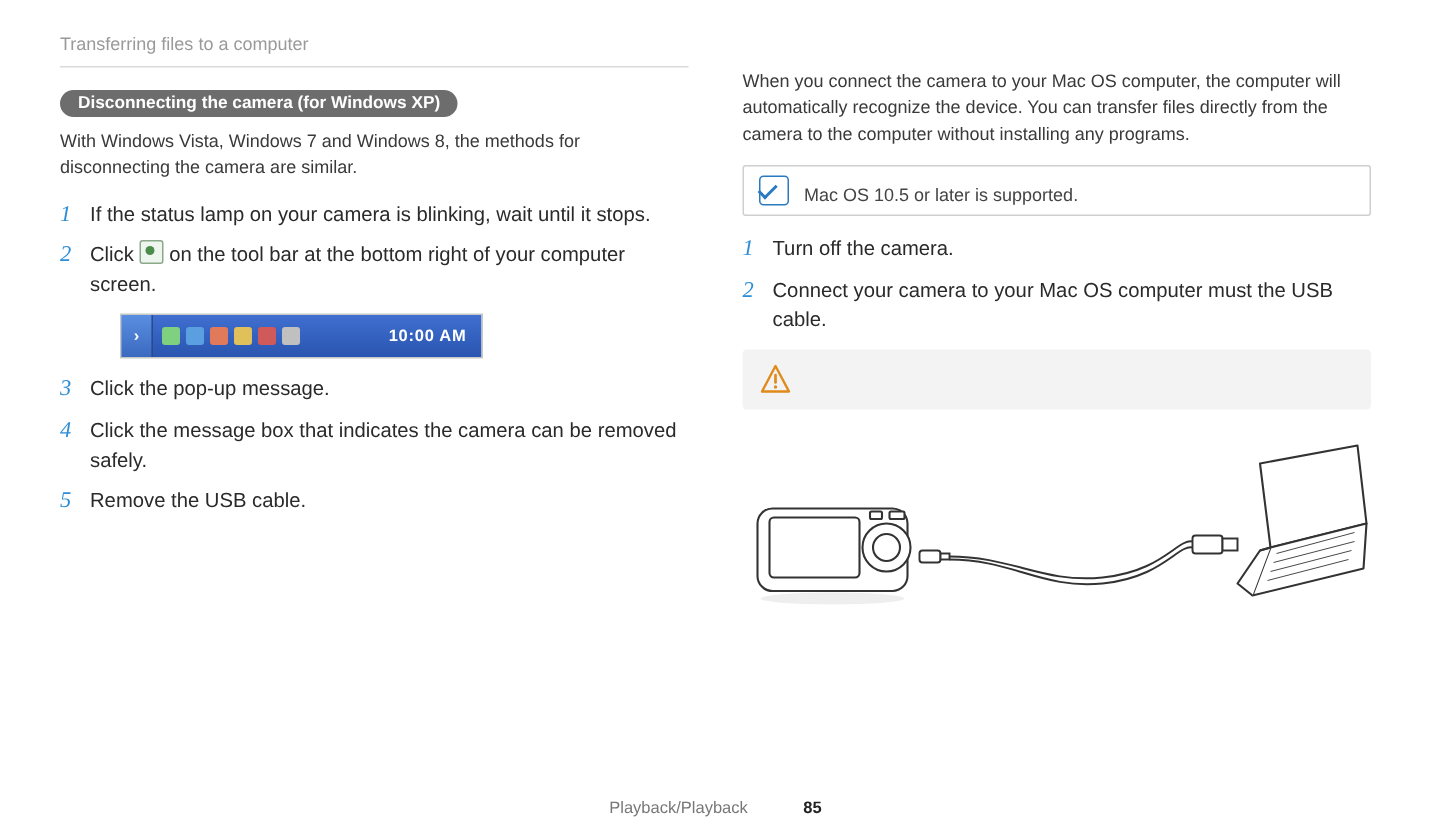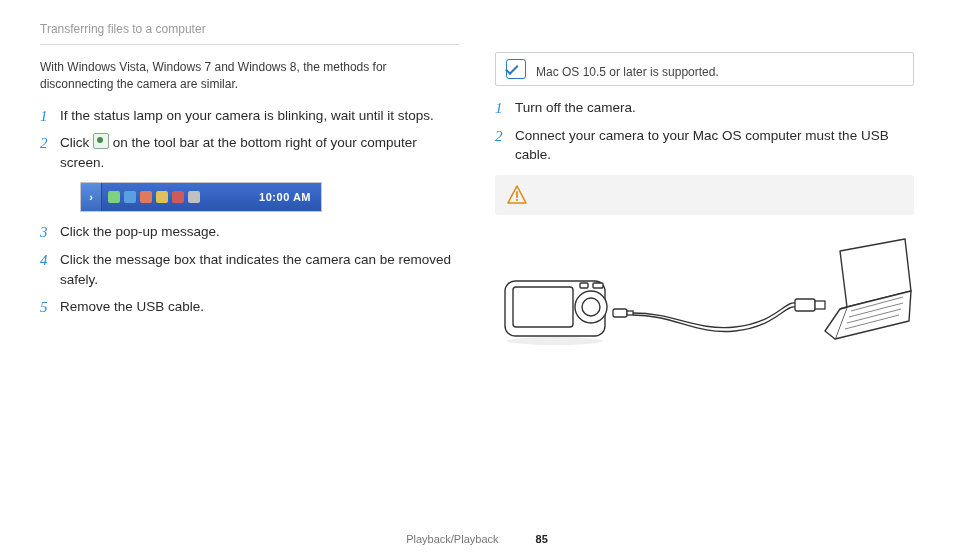--- a/index.html
+++ b/index.html
@@ -202,20 +202,21 @@
 </style>
 </head>
 <body>
 
 <div class="page">
 
   <div class="col">
     <div class="running-head">Transferring files to a computer</div>
     <hr class="hr">
 
+    <div class="pill">Disconnecting the camera (for Windows XP)</div>
     <div class="intro">With Windows Vista, Windows 7 and Windows 8, the methods for disconnecting the camera are similar.</div>
 
     <ol class="steps">
       <li>If the status lamp on your camera is blinking, wait until it stops.</li>
       <li>
         <span>Click </span><span class="icon-tray"></span><span> on the tool bar at the bottom right of your computer screen.</span>
         <div class="taskbar">
           <div class="chev">›</div>
           <div class="icons">
             <div class="ti" style="background:#7fd07f"></div>
@@ -229,20 +230,21 @@
         </div>
       </li>
       <li>Click the pop-up message.</li>
       <li>Click the message box that indicates the camera can be removed safely.</li>
       <li>Remove the USB cable.</li>
     </ol>
   </div>
 
   <div class="col">
     <div style="height:20px"></div>
+    <div class="intro">When you connect the camera to your Mac OS computer, the computer will automatically recognize the device. You can transfer files directly from the camera to the computer without installing any programs.</div>
 
     <div class="note-box">
       <div class="note-icon"></div>
       <div>Mac OS 10.5 or later is supported.</div>
     </div>
 
     <ol class="steps">
       <li>Turn off the camera.</li>
       <li>Connect your camera to your Mac OS computer must the USB cable.</li>
     </ol>

